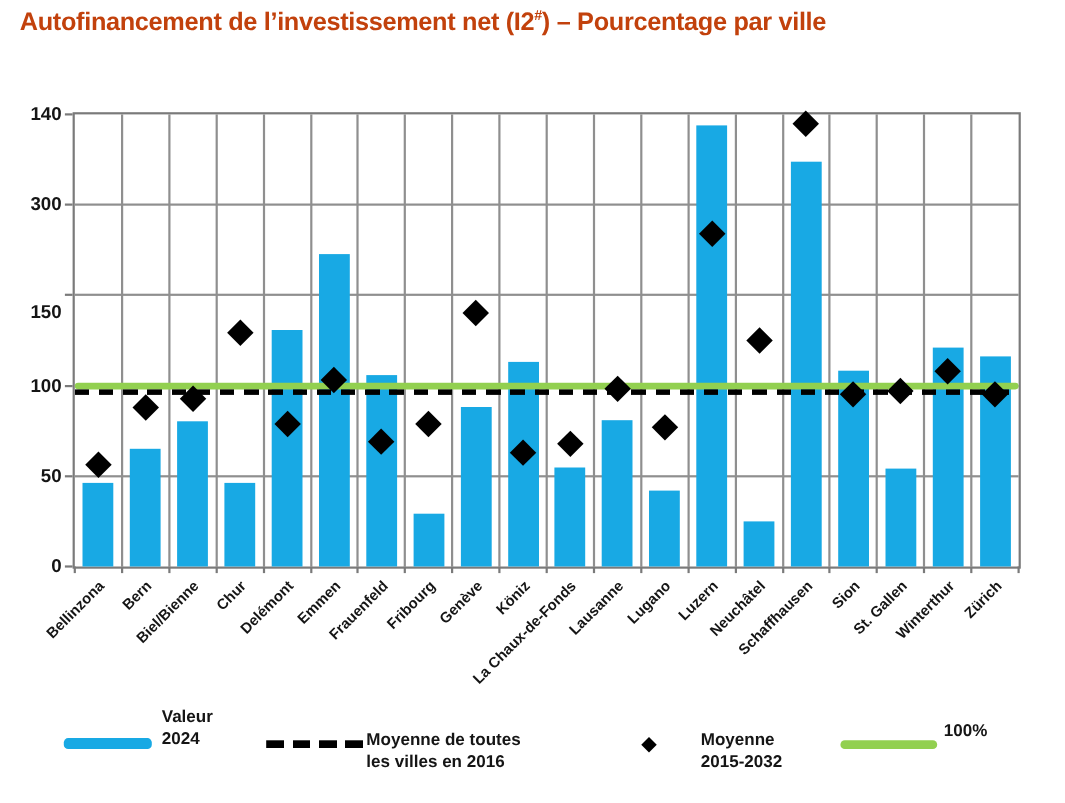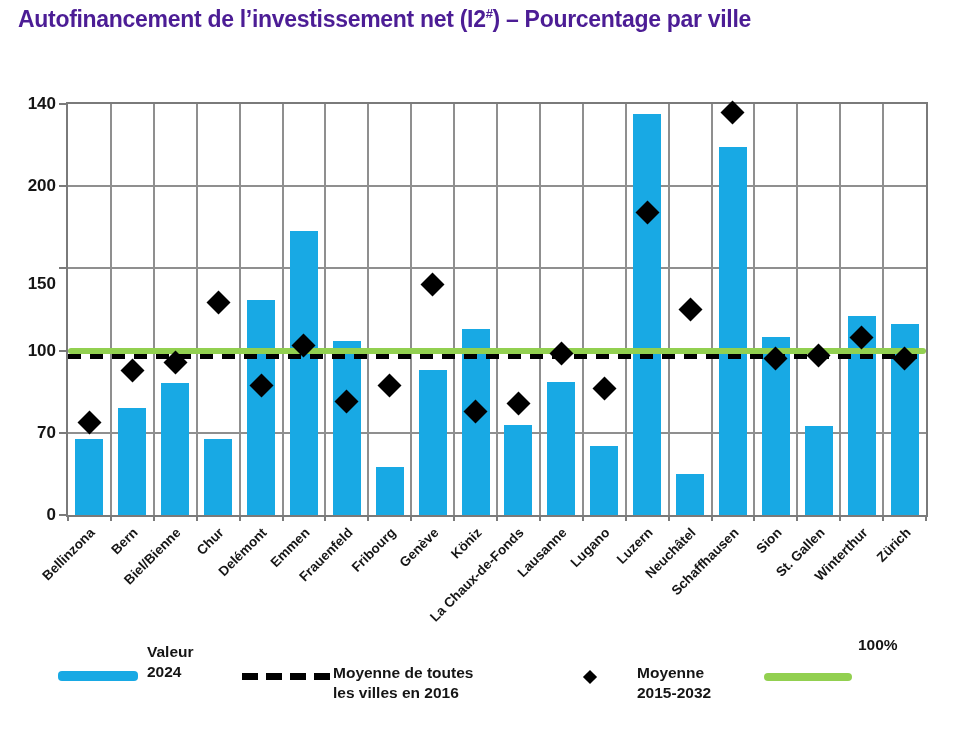--- a/index.html
+++ b/index.html
@@ -2,21 +2,21 @@
 <html><head>
 <meta charset="utf-8">
 <style>
   html,body{margin:0;padding:0;}
   body{
     width:968px;height:730px;position:relative;background:#ffffff;
     font-family:"Liberation Sans", sans-serif;color:#000;overflow:hidden;
   }
   h1.chart-title{
     position:absolute;left:18px;top:4px;width:906px;margin:0;
-    font-size:23px;line-height:30px;font-weight:bold;letter-spacing:-0.3px;color:#4c1d95;
+    font-size:23px;line-height:30px;font-weight:bold;letter-spacing:-0.3px;color:#c2410c;
   }
   h1.chart-title sup{font-size:13px;vertical-align:super;line-height:0;}
 
   #chart{position:absolute;left:0;top:0;width:968px;height:730px;}
   #plot{
     position:absolute;left:66px;top:102px;width:858px;height:411px;
     border:2px solid #7a7a7a;background:#fff;
   }
   .hgrid{position:absolute;left:0;width:100%;height:2px;background:#8f8f8f;z-index:1;}
   .vgrid{position:absolute;top:0;height:100%;width:2px;background:#8f8f8f;z-index:1;}
@@ -109,27 +109,27 @@
       <div class="diamond" style="left: 570.65px; top: 100.004px; background: rgb(0, 0, 0);"></div>
       <div class="diamond" style="left: 613.55px; top: 197px; background: rgb(0, 0, 0);"></div>
       <div class="diamond" style="left: 656.45px; top: -0.28px; background: rgb(0, 0, 0);"></div>
       <div class="diamond" style="left: 699.35px; top: 246.32px; background: rgb(0, 0, 0);"></div>
       <div class="diamond" style="left: 742.25px; top: 243.032px; background: rgb(0, 0, 0);"></div>
       <div class="diamond" style="left: 785.15px; top: 224.948px; background: rgb(0, 0, 0);"></div>
       <div class="diamond" style="left: 828.05px; top: 246.32px; background: rgb(0, 0, 0);"></div>
     </div>
 <div class="ylabel" style="left: 2px; top: 505px;">0</div>
     <div class="ytick" style="left: 59px; top: 514px;"></div>
-    <div class="ylabel" style="left: 2px; top: 422.8px;">70</div>
+    <div class="ylabel" style="left: 2px; top: 422.8px;">50</div>
     <div class="ytick" style="left: 59px; top: 431.8px;"></div>
     <div class="ylabel" style="left: 2px; top: 340.6px;">100</div>
     <div class="ytick" style="left: 59px; top: 349.6px;"></div>
     <div class="ylabel" style="left: 2px; top: 258.4px; margin-top: 16px;">150</div>
     <div class="ytick" style="left: 59px; top: 267.4px;"></div>
-    <div class="ylabel" style="left: 2px; top: 176.2px;">200</div>
+    <div class="ylabel" style="left: 2px; top: 176.2px;">300</div>
     <div class="ytick" style="left: 59px; top: 185.2px;"></div>
     <div class="ylabel" style="left: 2px; top: 94px;">140</div>
     <div class="ytick" style="left: 59px; top: 103px;"></div>
     <div class="xtick" style="left: 67px; top: 515px;"></div>
     <div class="xtick" style="left: 109.9px; top: 515px;"></div>
     <div class="xtick" style="left: 152.8px; top: 515px;"></div>
     <div class="xtick" style="left: 195.7px; top: 515px;"></div>
     <div class="xtick" style="left: 238.6px; top: 515px;"></div>
     <div class="xtick" style="left: 281.5px; top: 515px;"></div>
     <div class="xtick" style="left: 324.4px; top: 515px;"></div>
@@ -176,14 +176,14 @@
 
   <div class="lg-dash"></div>
   <div class="legend-label" style="left:333px;top:663px;">Moyenne de toutes
 les villes en 2016</div>
 
   <div class="lg-diamond"></div>
   <div class="legend-label" style="left:637px;top:663px;">Moyenne
 2015-2032</div>
 
   <div class="lg-line" style="background: rgb(146, 208, 80);"></div>
-  <div class="legend-label" style="left:858px;top:635px;">100%</div>
+  <div class="legend-label" style="left:858px;top:655px;">100%</div>
 </div>
 
 </body></html>

